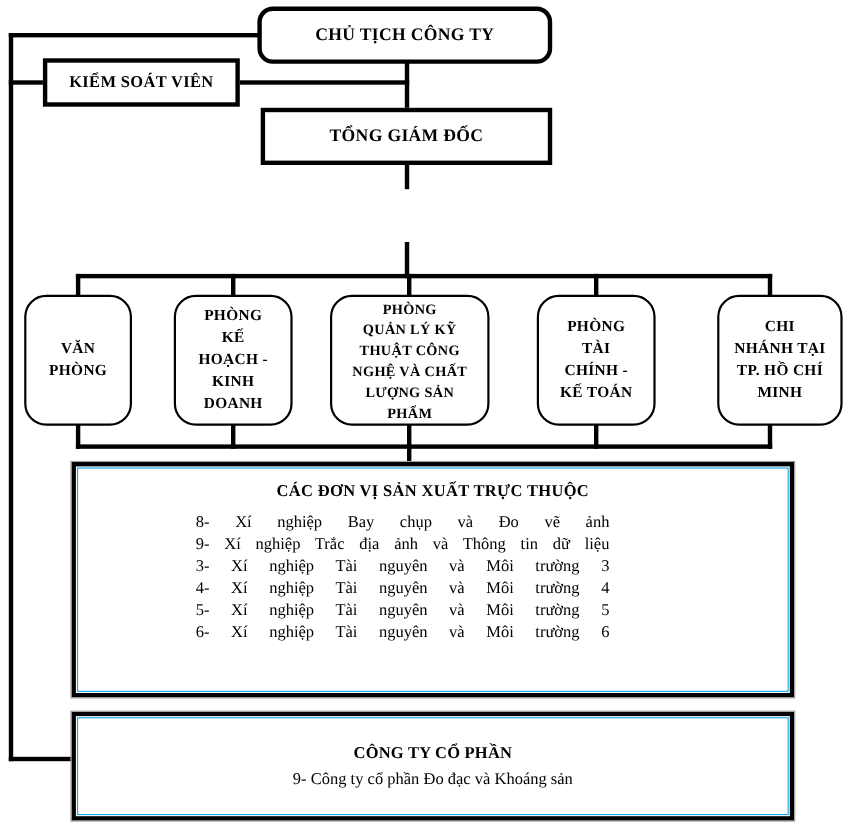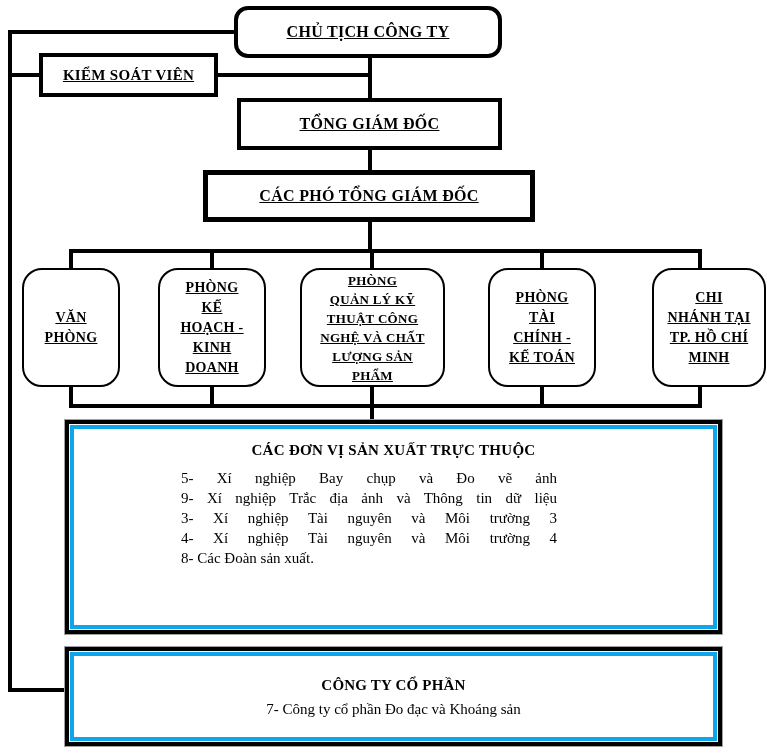--- a/index.html
+++ b/index.html
@@ -17,21 +17,20 @@
     position: absolute;
     box-sizing: border-box;
     background: #fff;
     border: 4px solid #000;
     display: flex;
     align-items: center;
     justify-content: center;
     text-align: center;
     font-weight: bold;
     letter-spacing: 0.3px;
-    text-decoration: underline;
   }
   .rounded-lg { border-radius: 14px; border-width: 4px; }
   .dept {
     border-width: 2px;
     border-radius: 20px;
     font-size: 14px;
     line-height: 20px;
     top: 268px;
     height: 119px;
   }
@@ -42,21 +41,21 @@
   .dbl {
     position: absolute;
     box-sizing: border-box;
     background: #fff;
     border: 4px solid #000;
     outline: 1px solid #a0a0a0;
   }
   .dbl-inner {
     position: absolute;
     inset: 1px;
-    border: 4px solid #0ea5e9;
+    border: 1px solid #0ea5e9;
   }
   .units-title {
     margin-top: 13px;
     text-align: center;
     font-weight: bold;
     font-size: 15px;
     letter-spacing: 0.3px;
   }
   .units-list {
     margin: 9px 0 0 107px;
@@ -124,23 +123,20 @@
   </div>
 
   <div class="node t15" style="left:39px; top:53px; width:179px; height:44px;">
     <span>KIỂM SOÁT VIÊN</span>
   </div>
 
   <div class="node t16" style="left:237px; top:98px; width:265px; height:52px;">
     <span>TỔNG GIÁM ĐỐC</span>
   </div>
 
-  <div class="node t16" style="left:203px; top:170px; width:332px; height:52px; border-width:5px;">
-    <span>CÁC PHÓ TỔNG GIÁM ĐỐC</span>
-  </div>
 
   <div class="node dept" style="left:22px; width:98px;">
     <span class="prelines">VĂN
 PHÒNG</span>
   </div>
 
   <div class="node dept" style="left:158px; width:108px;">
     <span class="prelines">PHÒNG
 KẾ
 HOẠCH -
@@ -168,31 +164,32 @@
     <span class="prelines">CHI
 NHÁNH TẠI
 TP. HỒ CHÍ
 MINH</span>
   </div>
 
   <div class="dbl" style="left:65px; top:420px; width:657px; height:214px;">
     <div class="dbl-inner">
       <div class="units-title">CÁC ĐƠN VỊ SẢN XUẤT TRỰC THUỘC</div>
       <div class="units-list">
-        <div class="item">5- Xí nghiệp Bay chụp và Đo vẽ ảnh</div>
+        <div class="item">8- Xí nghiệp Bay chụp và Đo vẽ ảnh</div>
         <div class="item">9- Xí nghiệp Trắc địa ảnh và Thông tin dữ liệu</div>
         <div class="item">3- Xí nghiệp Tài nguyên và Môi trường 3</div>
         <div class="item">4- Xí nghiệp Tài nguyên và Môi trường 4</div>
-        <div class="item last">8- Các Đoàn sản xuất.</div>
+        <div class="item">5- Xí nghiệp Tài nguyên và Môi trường 5</div>
+        <div class="item">6- Xí nghiệp Tài nguyên và Môi trường 6</div>
       </div>
     </div>
   </div>
 
   <div class="dbl" style="left:65px; top:647px; width:657px; height:99px;">
     <div class="dbl-inner">
       <div class="company-content">
         <div class="company-title">CÔNG TY CỔ PHẦN</div>
-        <div class="company-item">7- Công ty cổ phần Đo đạc và Khoáng sản</div>
+        <div class="company-item">9- Công ty cổ phần Đo đạc và Khoáng sản</div>
       </div>
     </div>
   </div>
 
 </div>
 
 </body></html>

